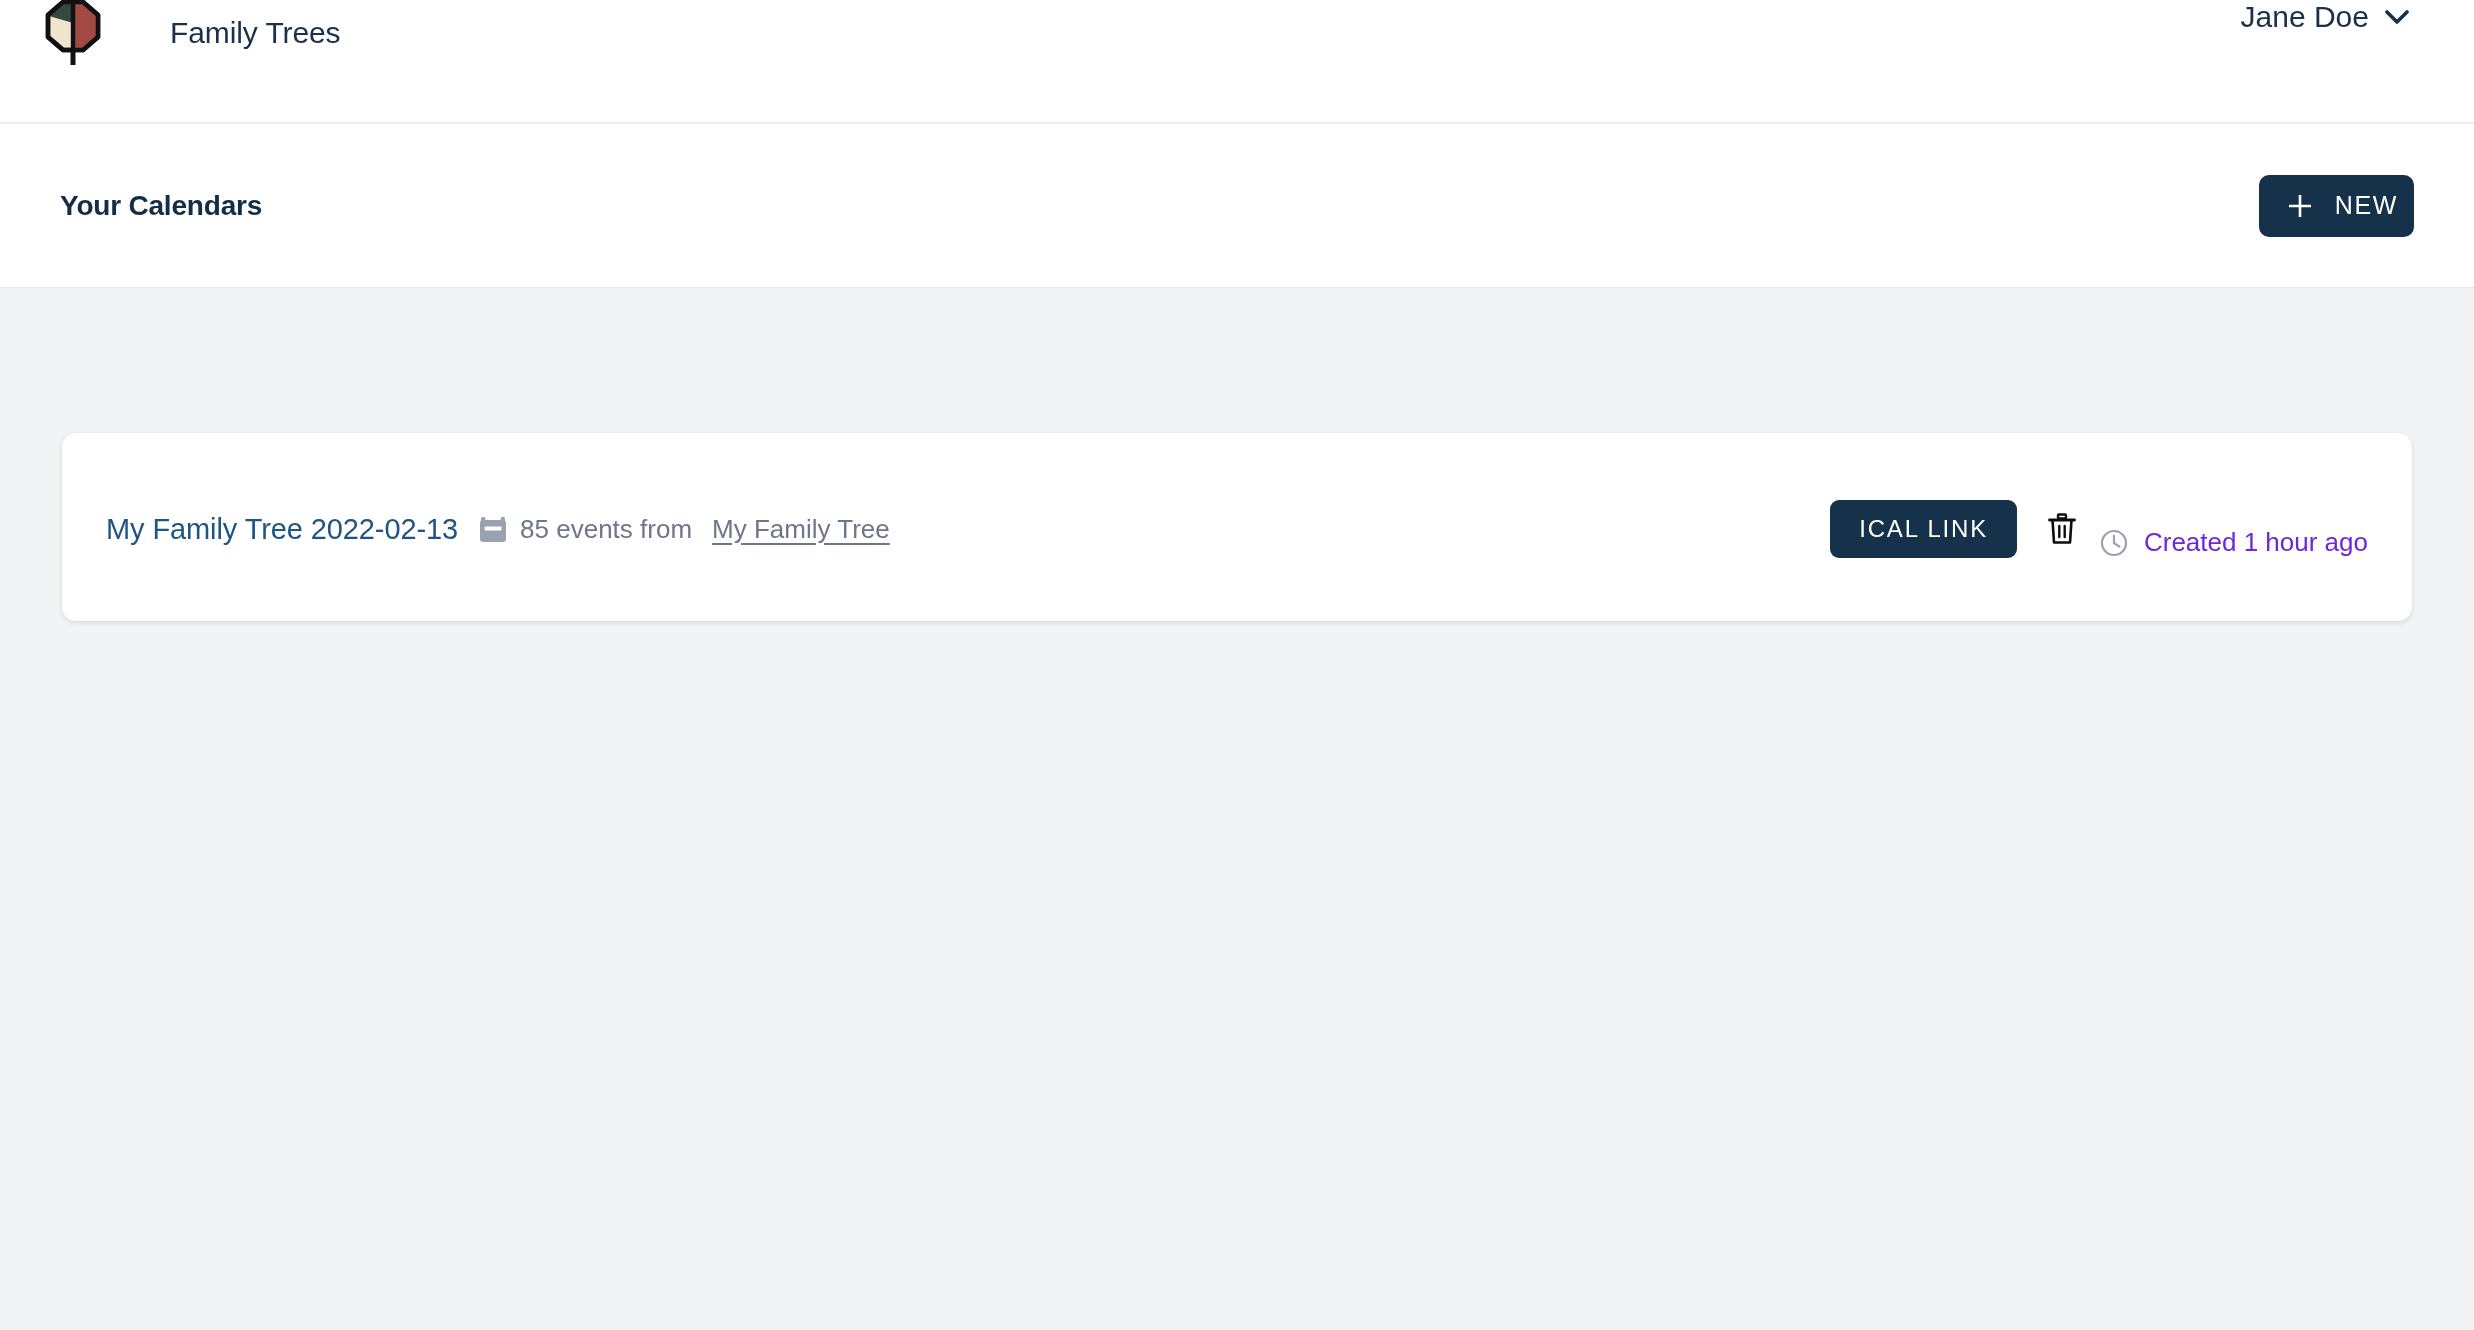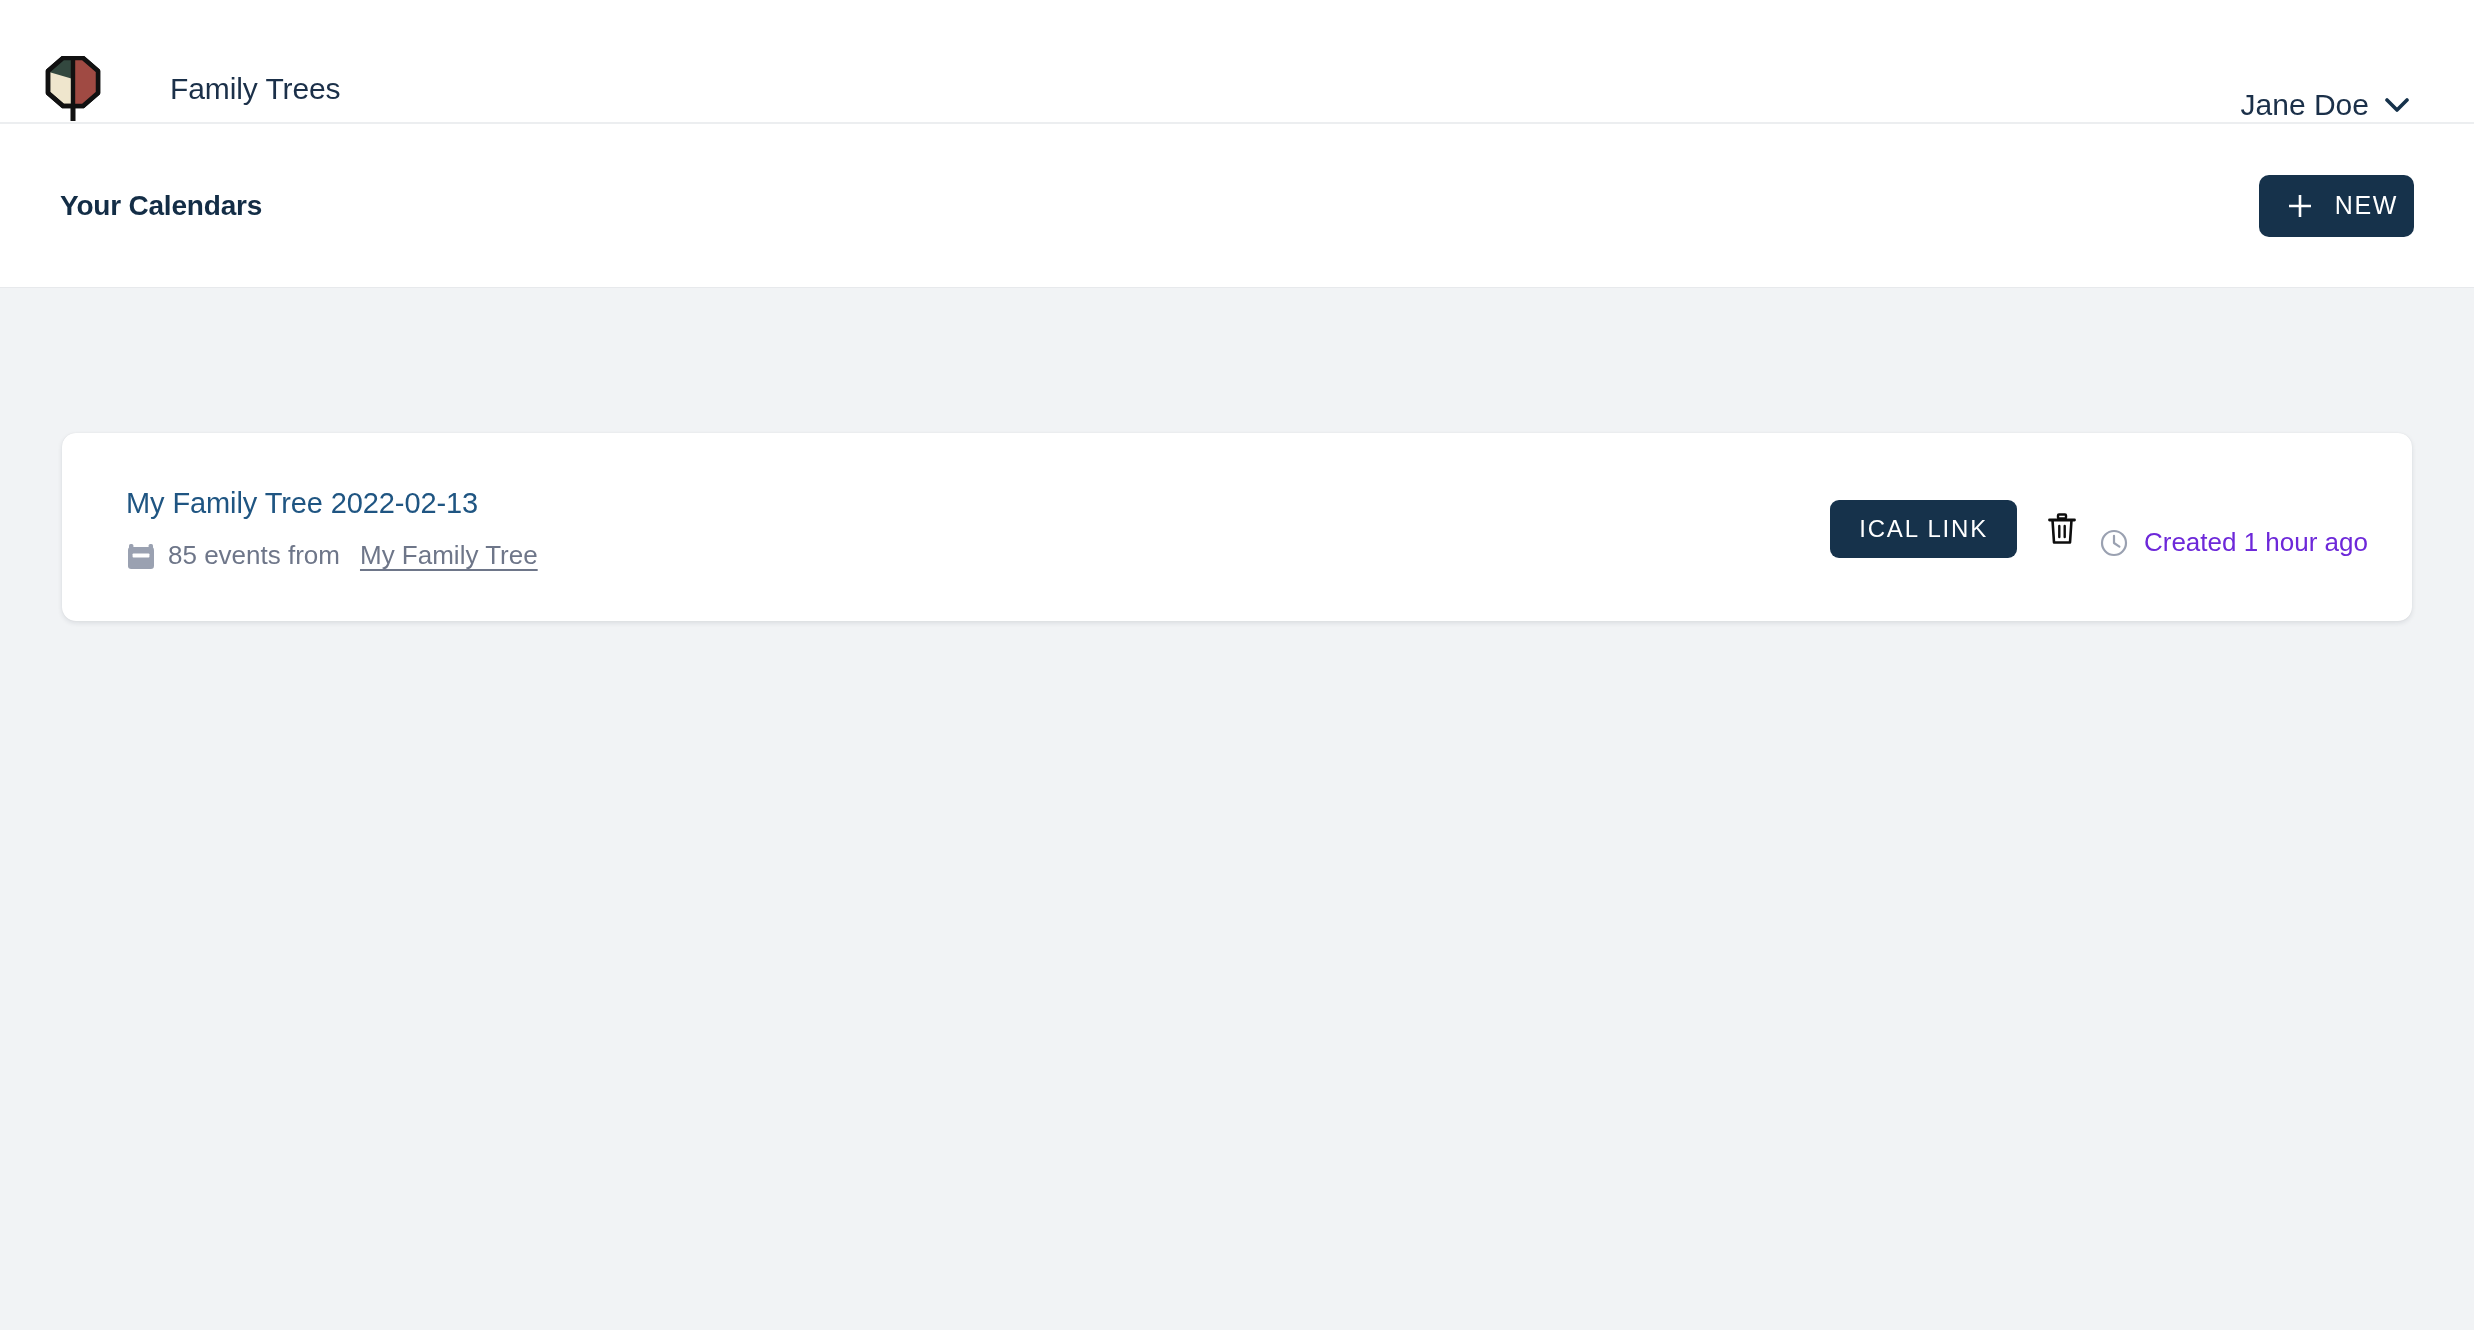--- a/index.html
+++ b/index.html
@@ -10,21 +10,21 @@
     background: #f1f3f5;
     font-family: "Liberation Sans", sans-serif;
     -webkit-font-smoothing: antialiased;
   }
 
   
   .navbar {
     height: 124px;
     background: #ffffff;
     display: flex;
-    align-items: flex-end;
+    align-items: flex-start;
     padding: 0 60px 0 45px;
     border-bottom: 2px solid #eceef0;
     position: relative;
   }
 
   .nav-left {
     display: flex;
     align-items: stretch;
     flex: 1;
   }
@@ -132,24 +132,23 @@
     box-shadow: 0 2px 5px rgba(16, 30, 50, 0.10), 0 0 1px rgba(16,30,50,0.10);
     height: 188px;
     padding: 0 42px 0 44px;
     display: flex;
     align-items: center;
     justify-content: space-between;
   }
 
   .card-left {
     display: flex;
-    flex-direction: column;
+    flex-direction: row;
     gap: 20px;
     padding-top: 4px;
-    margin-left: 20px;
   }
 
   .card-title-link {
     font-size: 29px;
     color: #1f5582;
     text-decoration: none;
     cursor: pointer;
     letter-spacing: -0.1px;
   }
 

